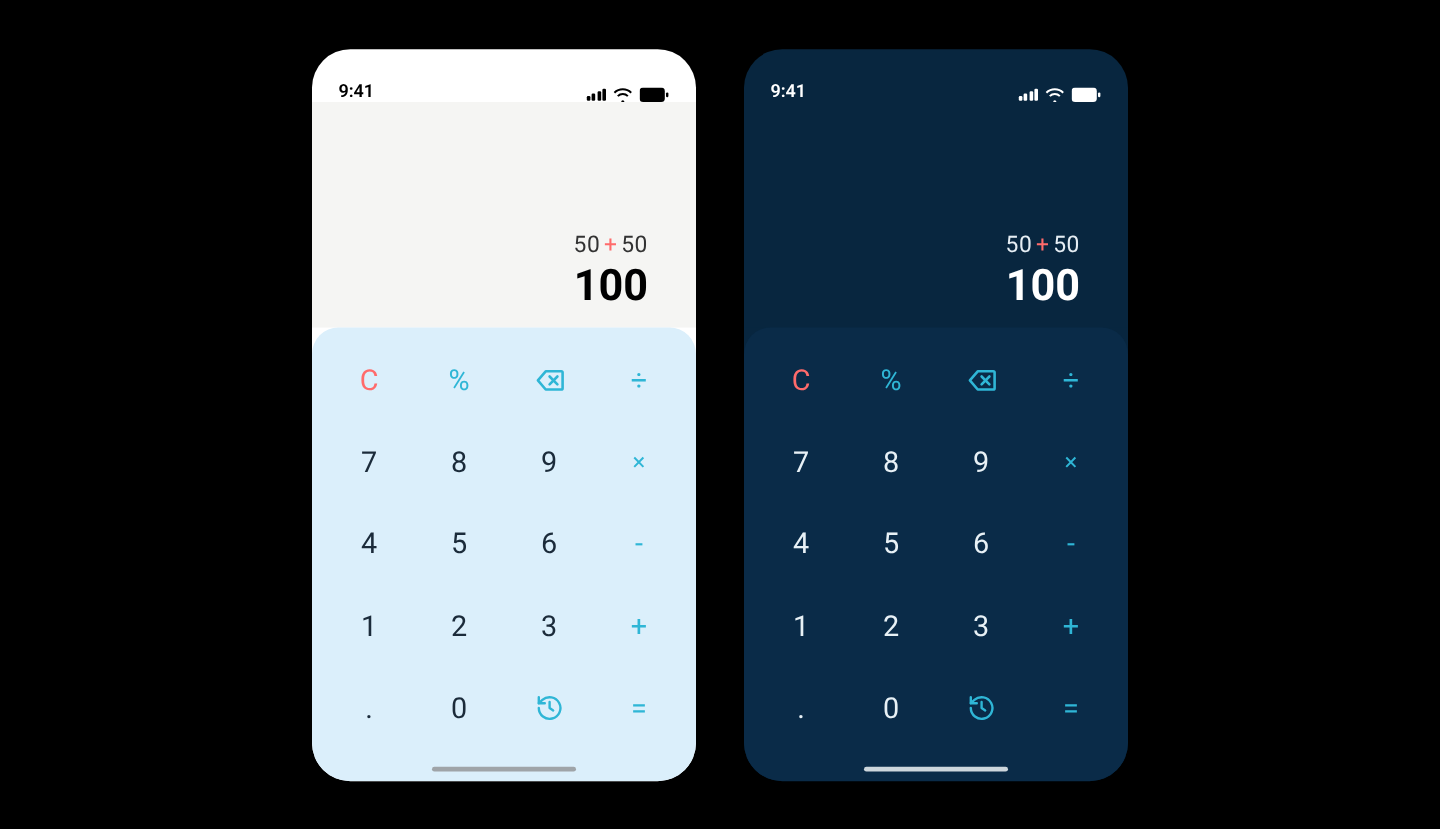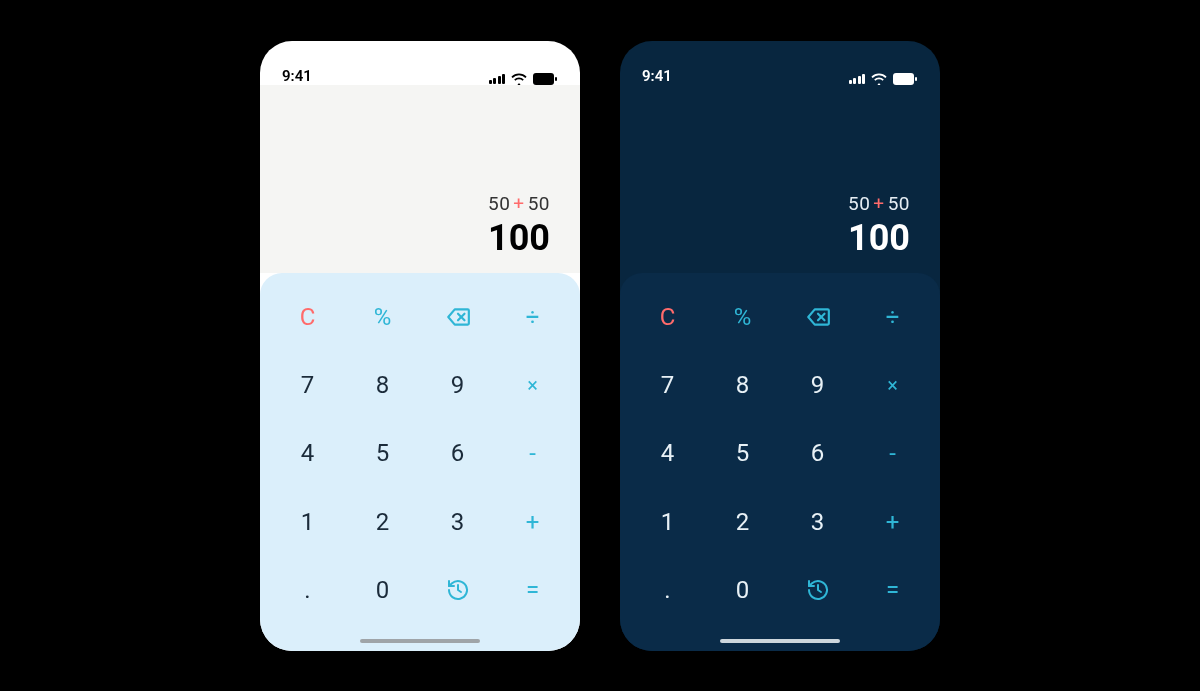--- a/index.html
+++ b/index.html
@@ -52,21 +52,21 @@
   .phone.light .wifi svg, .phone.light .battery svg { fill:#000; }
   .phone.dark  .wifi svg,  .phone.dark  .battery svg { fill:#fff; }
 
   
   .display {
     height: 188px;
     display: flex;
     flex-direction: column;
     align-items: flex-end;
     justify-content: flex-end;
-    padding: 0 30px 14px 24px;
+    padding: 0 40px 14px 24px;
   }
   .phone.light .display { background: #f5f5f3; }
   .phone.dark  .display { background: #08263f; }
   .expr { font-size: 19px; font-weight: 400; letter-spacing: 0.5px; }
   .expr .op { color: #ff6b6b; padding: 0 3px; }
   .phone.light .expr { color: #333; }
   .phone.dark  .expr  { color: #e6eef4; }
   .result { font-size: 36px; font-weight: 700; margin-top: 2px; }
   .phone.light .result { color: #000; }
   .phone.dark  .result  { color: #fff; }

